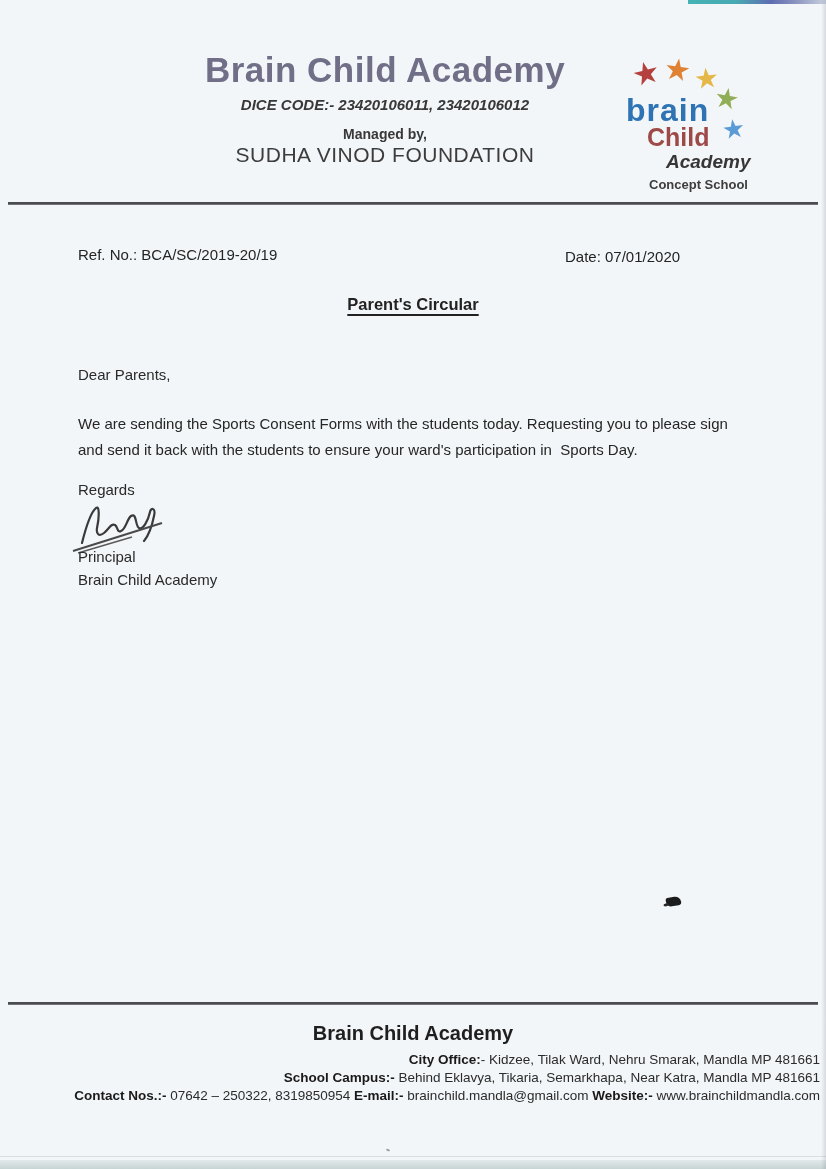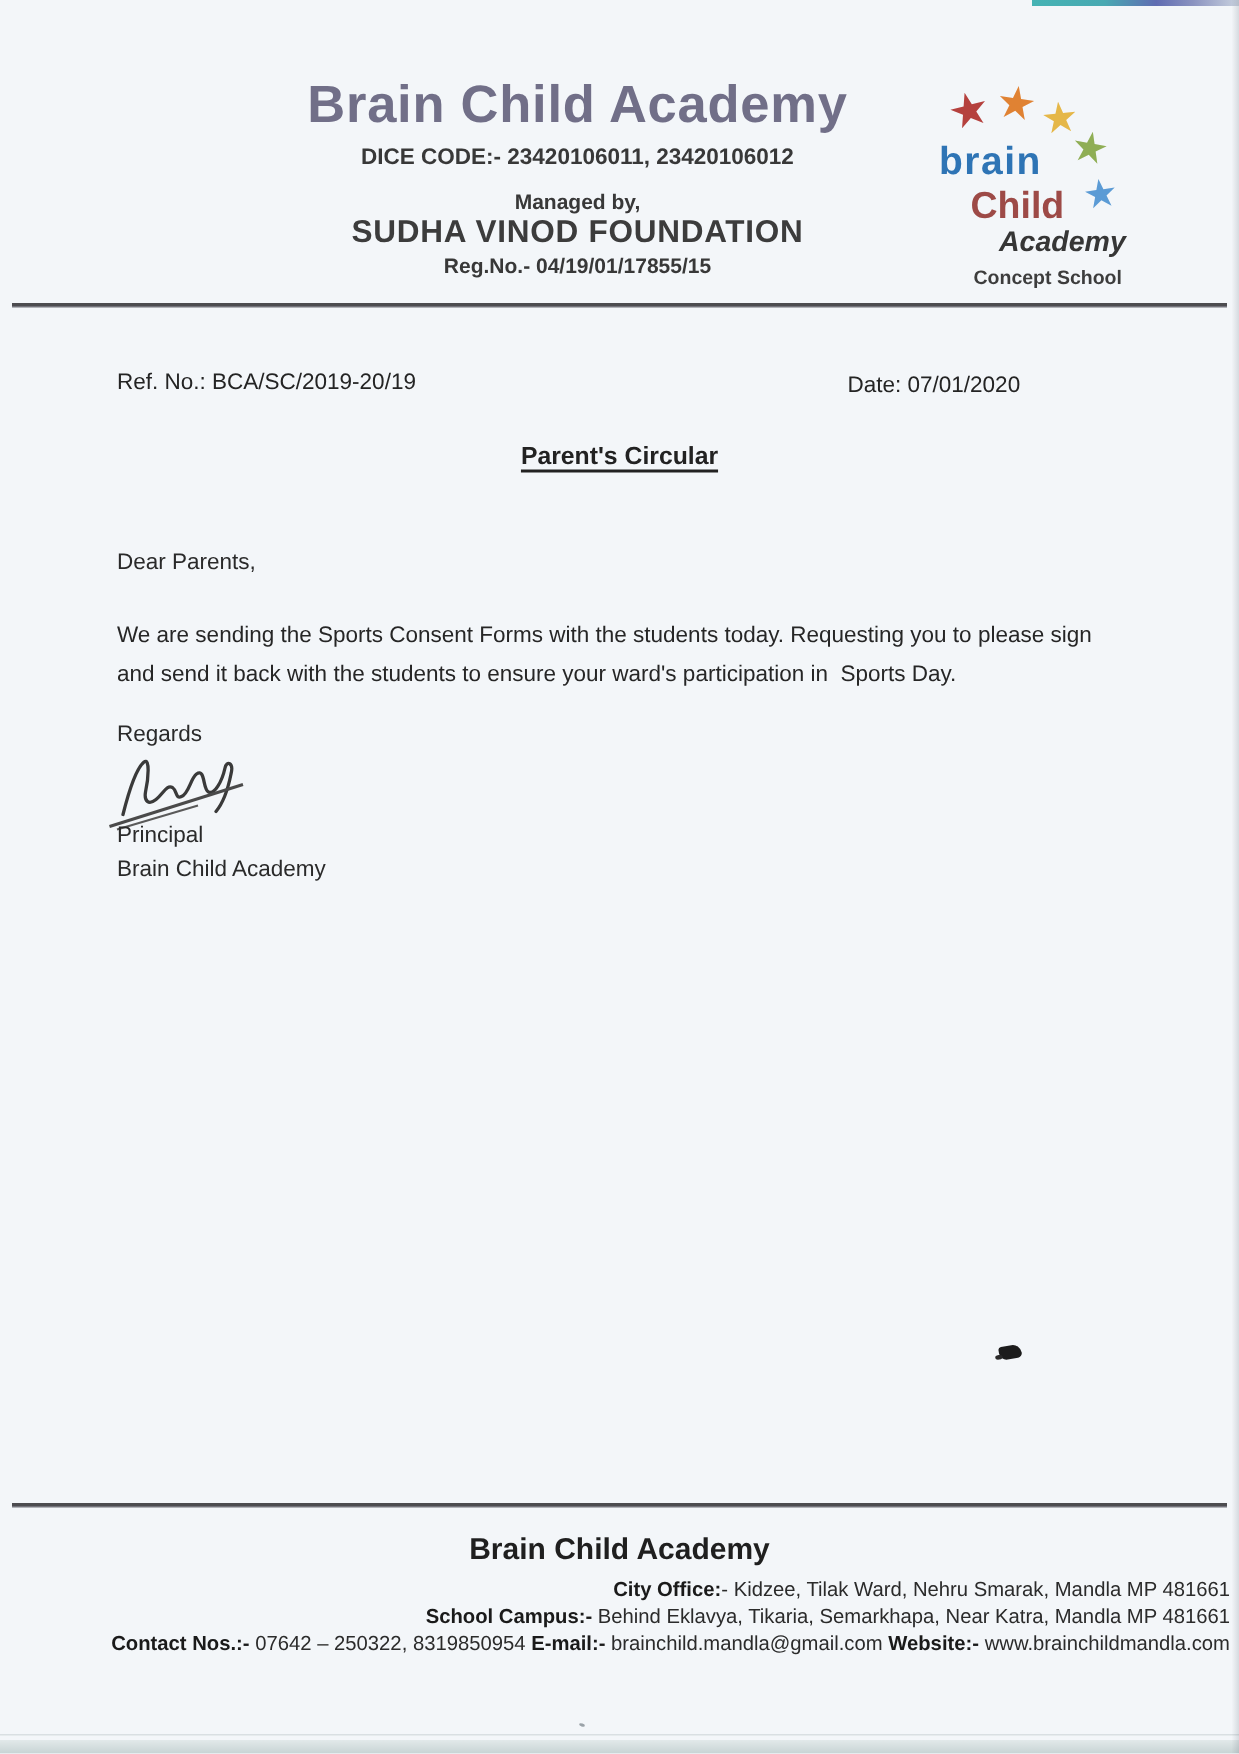--- a/index.html
+++ b/index.html
@@ -26,34 +26,34 @@
   }
   .ink-blot::after {
     content:""; position:absolute; left:-3px; top:5px; width:5px; height:3px;
     background:#2a2a2a; border-radius:50%;
   }
   .speck { position:absolute; left:386px; top:1149px; width:4px; height:2px; background:#9aa2a8; border-radius:50%; transform:rotate(20deg); }
 
   
   .letterhead { position:absolute; left:0; top:52px; width:770px; text-align:center; }
   .school-name { font-size:35px; font-weight:bold; letter-spacing:0.5px; line-height:1.05; }
-  .dice-code  { font-size:15px; font-weight:bold; color:#383838; margin-top:7px; }
+  .dice-code  { font-size:15px; font-weight:bold; color:#383838; margin-top:7px;font-style:italic; }
   .managed-by { font-size:14px; font-weight:bold; color:#383838; margin-top:13px; }
-  .foundation { font-size:21px; font-weight:bold; color:#3c3c3c; letter-spacing:0.5px; margin-top:1px; }
+  .foundation { font-size:21px; font-weight:normal; color:#3c3c3c; letter-spacing:0.5px; margin-top:1px; }
   .reg-no     { font-size:14px; font-weight:bold; color:#383838; margin-top:2px; }
 
   
   .logo { position:absolute; left:620px; top:50px; width:195px; height:145px; }
   .star { position:absolute; line-height:1; display:inline-block; }
   .star.s1 { left:12px;  top:8px;  font-size:31px; transform:rotate(-14deg); }
   .star.s2 { left:44px;  top:5px;  font-size:30px; transform:rotate(8deg); }
   .star.s3 { left:74px;  top:15px; font-size:28px; transform:rotate(-6deg); }
   .star.s4 { left:94px;  top:35px; font-size:28px; transform:rotate(10deg); }
   .star.s5 { left:102px; top:66px; font-size:26px; transform:rotate(-8deg); }
-  .logo-brain   { position:absolute; left:6px;  top:42px;  font-size:26px; font-weight:bold; letter-spacing:1px; }
+  .logo-brain   { position:absolute; left:6px;  top:42px;  font-size:32px; font-weight:bold; letter-spacing:1px; }
   .logo-child   { position:absolute; left:27px; top:73px;  font-size:25px; font-weight:bold; }
   .logo-academy { position:absolute; left:46px; top:101px; font-size:19px; font-weight:bold; font-style:italic; }
   .logo-tagline { position:absolute; left:29px; top:127px; font-size:13px; font-weight:bold; color:#3d3d3d; }
 
   .rule { position:absolute; left:8px; right:8px; height:3px;
     border-top:2.5px solid #4c4c50; border-bottom:1.5px solid #72727a; }
   .rule.header-rule { top:202px; }
   .rule.footer-rule { top:1002px; }
 
   
@@ -96,21 +96,20 @@
   <div class="scan-strip-bottom"></div>
   <div class="scan-edge-right"></div>
   <div class="ink-blot"></div>
   <div class="speck"></div>
 
   <div class="letterhead">
     <div class="school-name" style="color: rgb(113, 111, 136);">Brain Child Academy</div>
     <div class="dice-code">DICE CODE:- 23420106011, 23420106012</div>
     <div class="managed-by">Managed by,</div>
     <div class="foundation">SUDHA VINOD FOUNDATION</div>
-    <div class="reg-no">Reg.No.- 04/19/01/17855/15</div>
   </div>
 
   <div class="logo">
     <span class="star s1" style="color: rgb(181, 65, 62);">★</span>
     <span class="star s2" style="color: rgb(224, 130, 51);">★</span>
     <span class="star s3" style="color: rgb(229, 183, 72);">★</span>
     <span class="star s4" style="color: rgb(143, 174, 85);">★</span>
     <span class="star s5" style="color: rgb(91, 155, 213);">★</span>
     <div class="logo-brain" style="color: rgb(46, 116, 181);">brain</div>
     <div class="logo-child" style="color: rgb(157, 74, 71);">Child</div>

